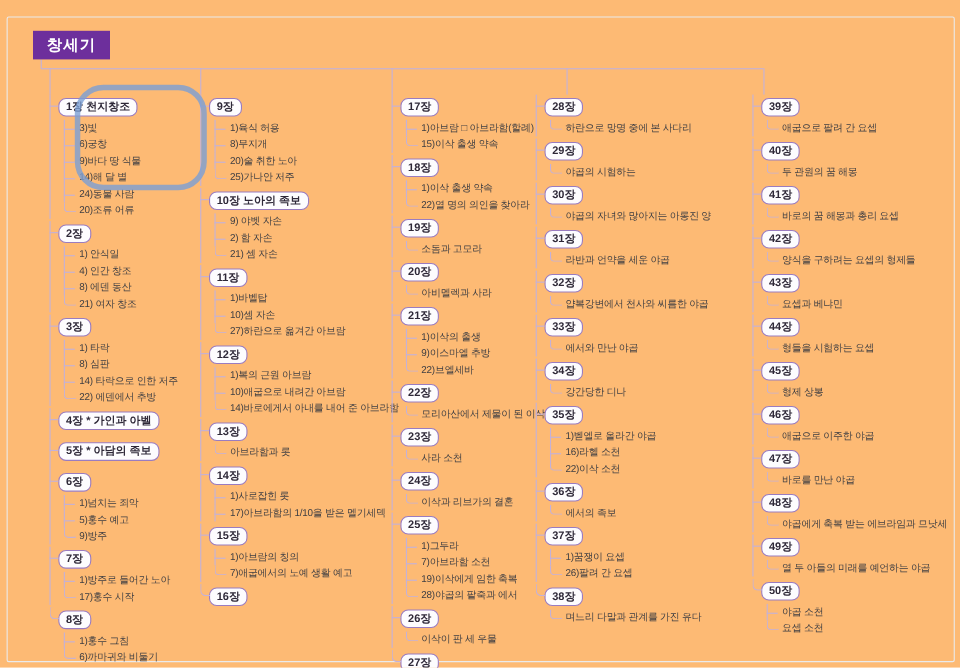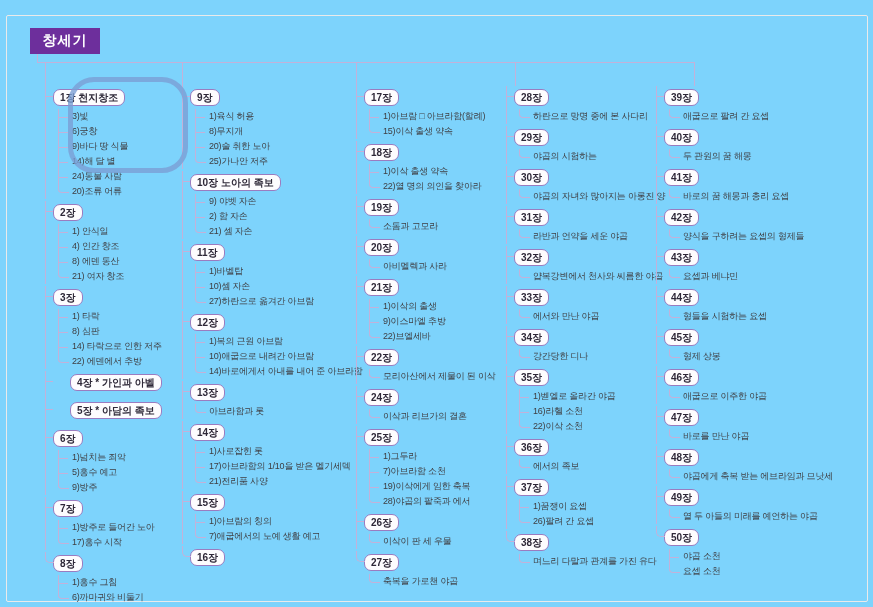--- a/index.html
+++ b/index.html
@@ -4,45 +4,45 @@
 <style>
   :root{
     --title-bg:#6d2f9c;
     --node-border:#9a7cc0;
     --line:#c3b1d9;
     --annotation:#7b9fd4;
   }
   *{box-sizing:border-box;}
   html,body{margin:0;padding:0;width:873px;height:607px;background:#ffffff;
     font-family:"Liberation Sans","DejaVu Sans",sans-serif;overflow:hidden;}
-  .canvas{position:relative;width:873px;height:607px;background:#7dd3fc;}
+  .canvas{position:relative;width:873px;height:607px;background:#fdba74;}
   .frame{position:absolute;left:6px;top:15px;right:5px;bottom:5px;
     border:1px solid #eaeaea;border-radius:2px;}
   .title-box{position:absolute;left:30px;top:28px;min-width:70px;height:26px;
     background:var(--title-bg);color:#fff;font-weight:bold;font-size:14px;
     display:flex;align-items:center;justify-content:center;padding:0 10px;
     z-index:2;letter-spacing:1px;}
   .rail{position:absolute;left:37px;top:62px;width:657px;height:0;
     border-top:1px solid var(--line);}
   .stub{position:absolute;top:62px;height:24px;width:0;border-left:1px solid var(--line);}
   .stub-title{left:37px;top:54px;height:8px;}
   .s1{left:45px}.s2{left:182px}.s3{left:356px}.s4{left:515px}.s5{left:694px}
 
   .column{position:absolute;top:86px;white-space:nowrap;}
-  .col-1{left:45px}.col-2{left:182px}.col-3{left:356px}.col-4{left:506px}.col-5{left:656px}
+  .col-1{left:45px}.col-2{left:182px}.col-3{left:356px}.col-4{left:487px}.col-5{left:684px}
 
   .chapter{position:relative;padding-left:8px;}
   .chapter::before{content:"";position:absolute;left:0;top:0;bottom:0;width:0;
     border-left:1px solid var(--line);}
   .chapter::after{content:"";position:absolute;left:0;top:10px;width:8px;height:0;
     border-top:1px solid var(--line);}
   .chapter.last::before{bottom:auto;height:10px;width:8px;
     border-bottom:1px solid var(--line);border-bottom-left-radius:5px;}
   .chapter.last::after{display:none;}
-  .chapter.no-items{padding-bottom:5px;text-align:right;}
+  .chapter.no-items{padding-bottom:5px;}
 
   .chapter-node{display:inline-block;font-weight:bold;font-size:10px;line-height:13px;
     color:#2e2838;background:#fdfcfe;border:1.5px solid var(--node-border);
     border-radius:7px;padding:1px 6px;margin:3px 0;}
 
   .items{list-style:none;margin:0 0 2px 5px;padding:0;}
   .item{position:relative;padding-left:14px;line-height:15px;font-size:9px;
     color:#3e3e42;letter-spacing:-0.2px;}
   .item::before{content:"";position:absolute;left:0;top:0;bottom:0;width:0;
     border-left:1px solid var(--line);}
@@ -129,21 +129,20 @@
           <li class="item">1)복의 근원 아브람</li>
           <li class="item">10)애굽으로 내려간 아브람</li>
           <li class="item last">14)바로에게서 아내를 내어 준 아브라함</li>
         </ul></div>
       <div class="chapter"><div class="chapter-node">13장</div><ul class="items">
           <li class="item last">아브라함과 롯</li>
         </ul></div>
       <div class="chapter"><div class="chapter-node">14장</div><ul class="items">
           <li class="item">1)사로잡힌 롯</li>
           <li class="item">17)아브라함의 1/10을 받은 멜기세덱</li>
-          <li class="item last">21)전리품 사양</li>
         </ul></div>
       <div class="chapter"><div class="chapter-node">15장</div><ul class="items">
           <li class="item">1)아브람의 칭의</li>
           <li class="item last">7)애굽에서의 노예 생활 예고</li>
         </ul></div>
       <div class="chapter last"><div class="chapter-node">16장</div></div>
     </div>
   <div class="column col-3">
       <div class="chapter"><div class="chapter-node">17장</div><ul class="items">
           <li class="item">1)아브람 □ 아브라함(할례)</li>
@@ -159,20 +158,23 @@
       <div class="chapter"><div class="chapter-node">20장</div><ul class="items">
           <li class="item last">아비멜렉과 사라</li>
         </ul></div>
       <div class="chapter"><div class="chapter-node">21장</div><ul class="items">
           <li class="item">1)이삭의 출생</li>
           <li class="item">9)이스마엘 추방</li>
           <li class="item last">22)브엘세바</li>
         </ul></div>
       <div class="chapter"><div class="chapter-node">22장</div><ul class="items">
           <li class="item last">모리아산에서 제물이 된 이삭</li>
+        </ul></div>
+      <div class="chapter"><div class="chapter-node">23장</div><ul class="items">
+          <li class="item last">사라 소천</li>
         </ul></div>
       <div class="chapter"><div class="chapter-node">24장</div><ul class="items">
           <li class="item last">이삭과 리브가의 결혼</li>
         </ul></div>
       <div class="chapter"><div class="chapter-node">25장</div><ul class="items">
           <li class="item">1)그두라</li>
           <li class="item">7)아브라함 소천</li>
           <li class="item">19)이삭에게 임한 축복</li>
           <li class="item last">28)야곱의 팥죽과 에서</li>
         </ul></div>

